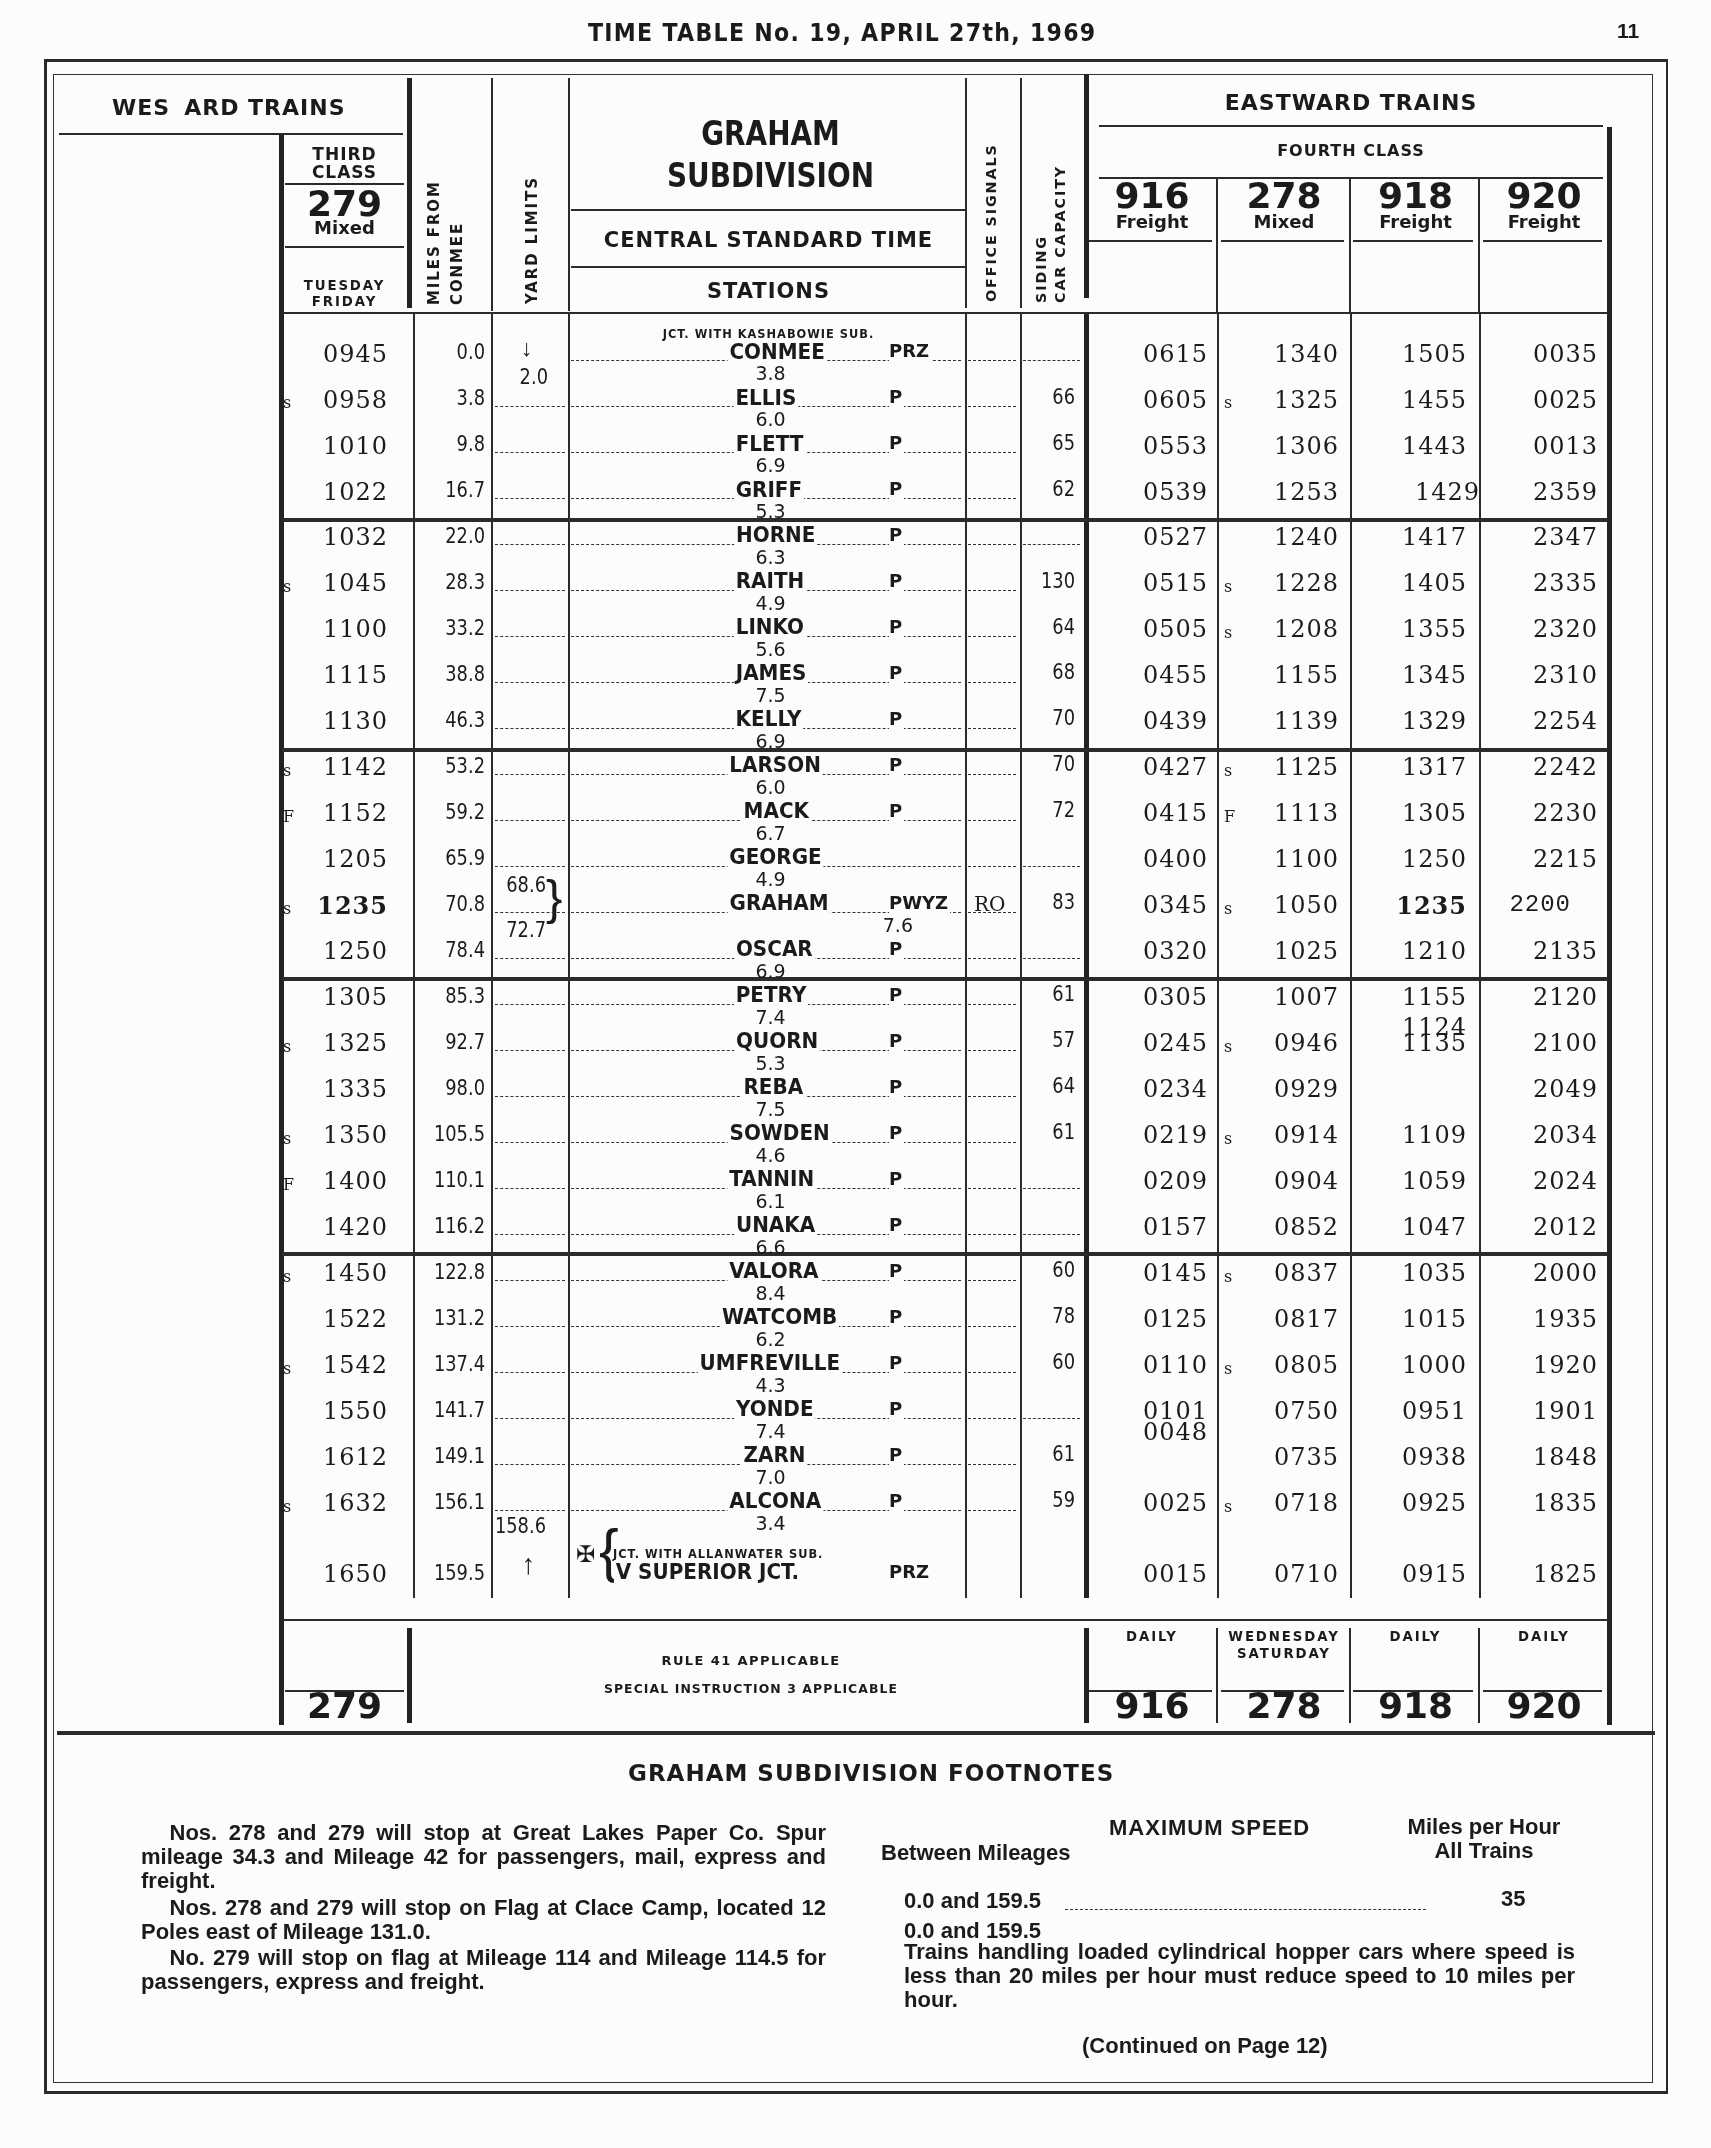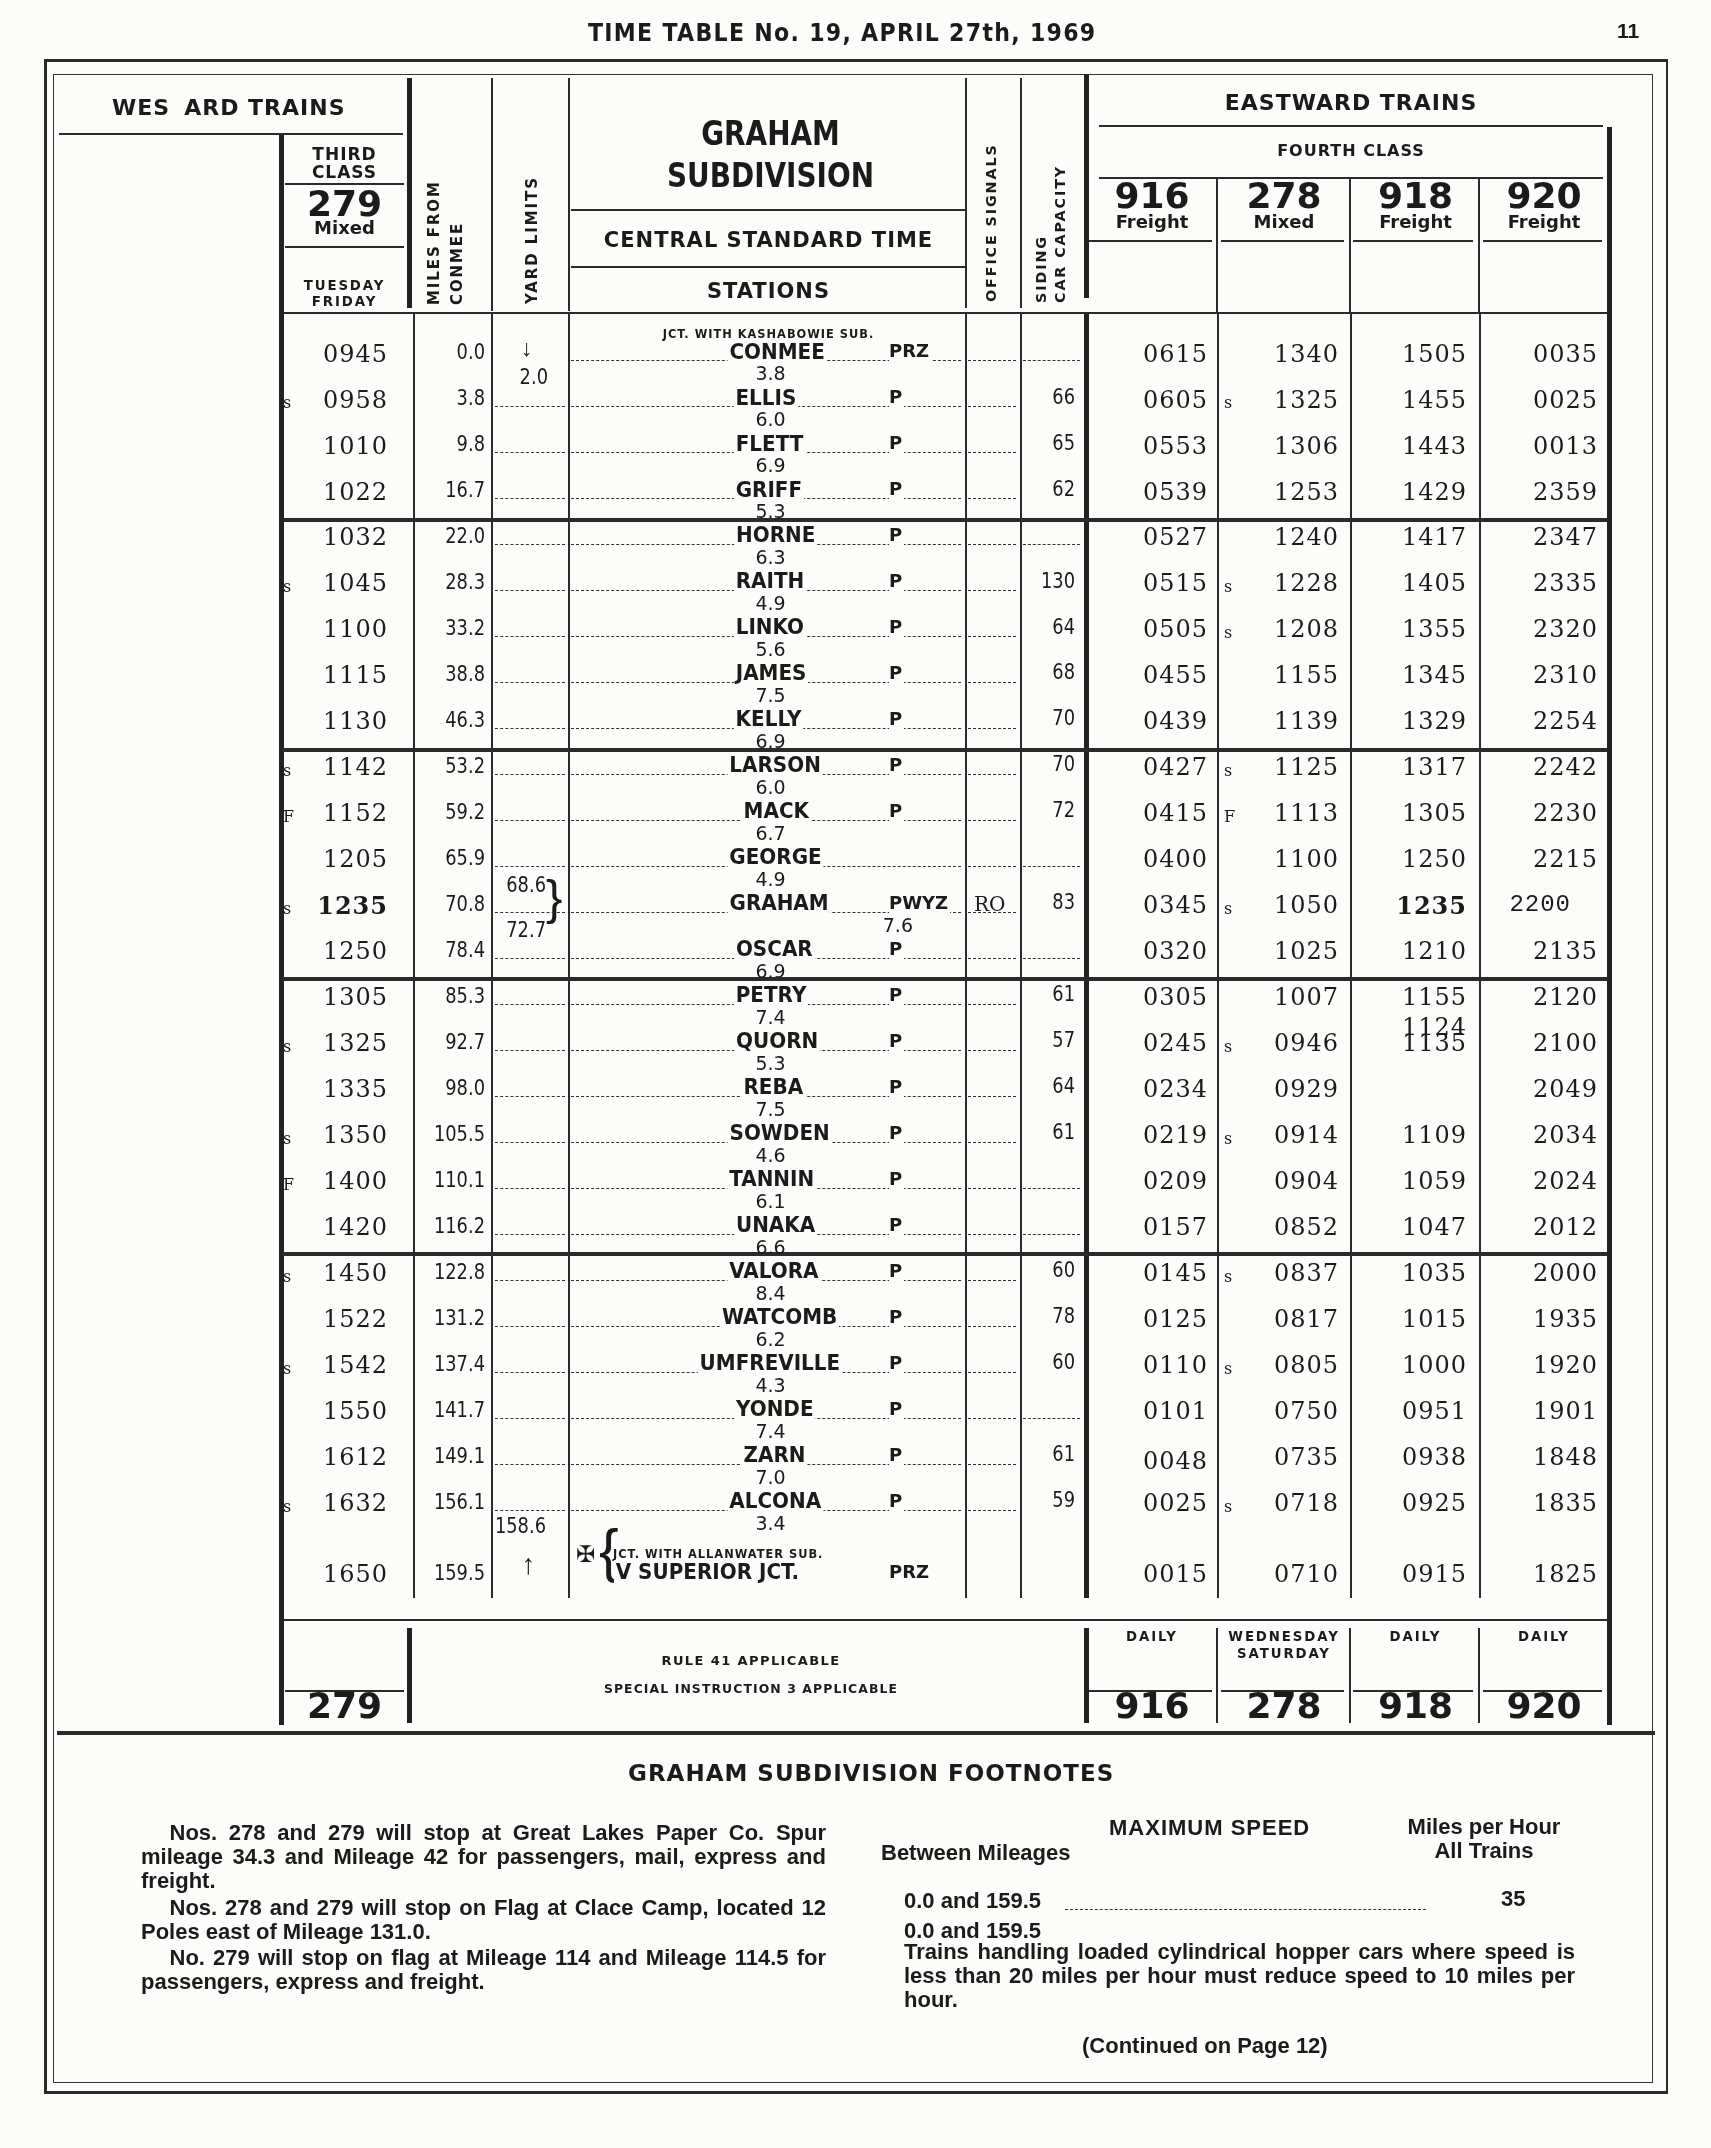--- a/index.html
+++ b/index.html
@@ -187,21 +187,21 @@
     <div class="cell miles" style="left: 409px; top: 478px;">16.7</div>
     <div class="dash" style="left: 495px; top: 498px; width: 70px;"></div>
     <div class="dash" style="left: 571px; top: 498px; width: 390px;"></div>
     <div class="dash" style="left: 968px; top: 498px; width: 48px;"></div>
     <div class="station" style="top: 478px; background: rgb(252, 252, 251); width: auto; padding: 0px 1.9px; left: 732px;">GRIFF</div>
     <div class="sig" style="left: 889px; top: 478px; background: rgb(252, 252, 251); padding-right: 1.9px;">P</div>
     <div class="cap" style="left: 1018px; top: 477px;">62</div>
     <div class="between" style="left: 628px; top: 500px;">5.3</div>
     <div class="cell time" style="left: 1075px; top: 478px;">0539</div>
     <div class="cell time" style="left: 1206px; top: 478px;">1253</div>
-    <div class="cell time" style="left: 1334px; top: 478px;">1429</div>
+    <div class="cell time" style="left: 1334px; top: 478px; padding-left: 13px;">1429</div>
     <div class="cell time" style="left: 1465px; top: 478px;">2359</div>
     <div></div>
     <div class="cell time" style="left: 255px; top: 523px;">1032</div>
     <div class="cell miles" style="left: 409px; top: 524px;">22.0</div>
     <div class="dash" style="left: 495px; top: 544px; width: 70px;"></div>
     <div class="dash" style="left: 571px; top: 544px; width: 390px;"></div>
     <div class="dash" style="left: 968px; top: 544px; width: 48px;"></div>
     <div class="dash" style="left: 1023px; top: 544px; width: 57px;"></div>
     <div class="station" style="top: 523px; background: rgb(252, 252, 251); width: auto; padding: 0px 1.9px; left: 732px;">HORNE</div>
     <div class="sig" style="left: 889px; top: 524px; background: rgb(252, 252, 251); padding-right: 1.9px;">P</div>
@@ -497,21 +497,21 @@
     <div></div>
     <div class="cell time" style="left: 255px; top: 1443px;">1612</div>
     <div class="cell miles" style="left: 409px; top: 1444px;">149.1</div>
     <div class="dash" style="left: 495px; top: 1464px; width: 70px;"></div>
     <div class="dash" style="left: 571px; top: 1464px; width: 390px;"></div>
     <div class="dash" style="left: 968px; top: 1464px; width: 48px;"></div>
     <div class="station" style="top: 1443px; background: rgb(252, 252, 251); width: auto; padding: 0px 1.9px; left: 740px;">ZARN</div>
     <div class="sig" style="left: 889px; top: 1444px; background: rgb(252, 252, 251); padding-right: 1.9px;">P</div>
     <div class="cap" style="left: 1018px; top: 1442px;">61</div>
     <div class="between" style="left: 628px; top: 1466px;">7.0</div>
-    <div class="cell time" style="left: 1075px; top: 1447px;">0048</div>
+    <div class="cell time" style="left: 1075px; top: 1418px;">0048</div>
     <div class="cell time" style="left: 1206px; top: 1443px;">0735</div>
     <div class="cell time" style="left: 1334px; top: 1443px;">0938</div>
     <div class="cell time" style="left: 1465px; top: 1443px;">1848</div>
     <div></div>
     <div class="flag" style="left: 283px; top: 1497px;">s</div>
     <div class="cell time" style="left: 255px; top: 1489px;">1632</div>
     <div class="cell miles" style="left: 409px; top: 1490px;">156.1</div>
     <div class="dash" style="left: 495px; top: 1510px; width: 70px;"></div>
     <div class="dash" style="left: 571px; top: 1510px; width: 390px;"></div>
     <div class="dash" style="left: 968px; top: 1510px; width: 48px;"></div>

